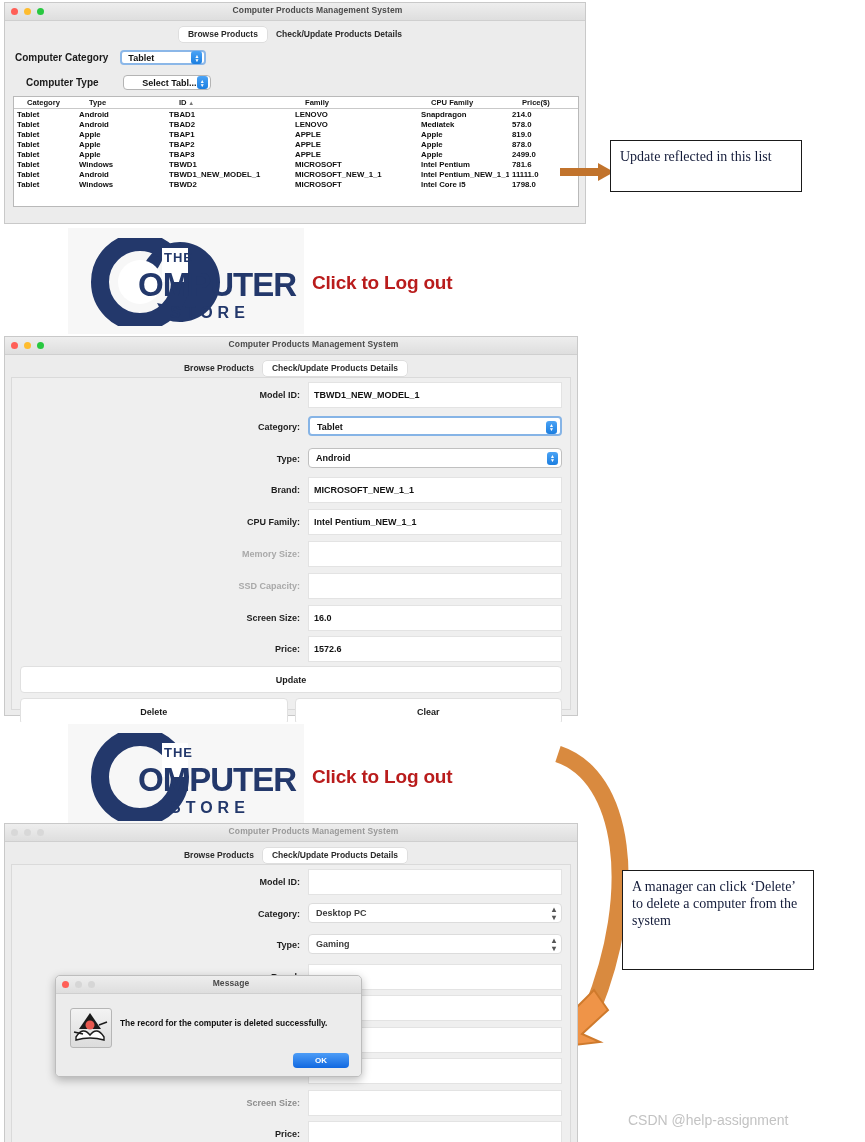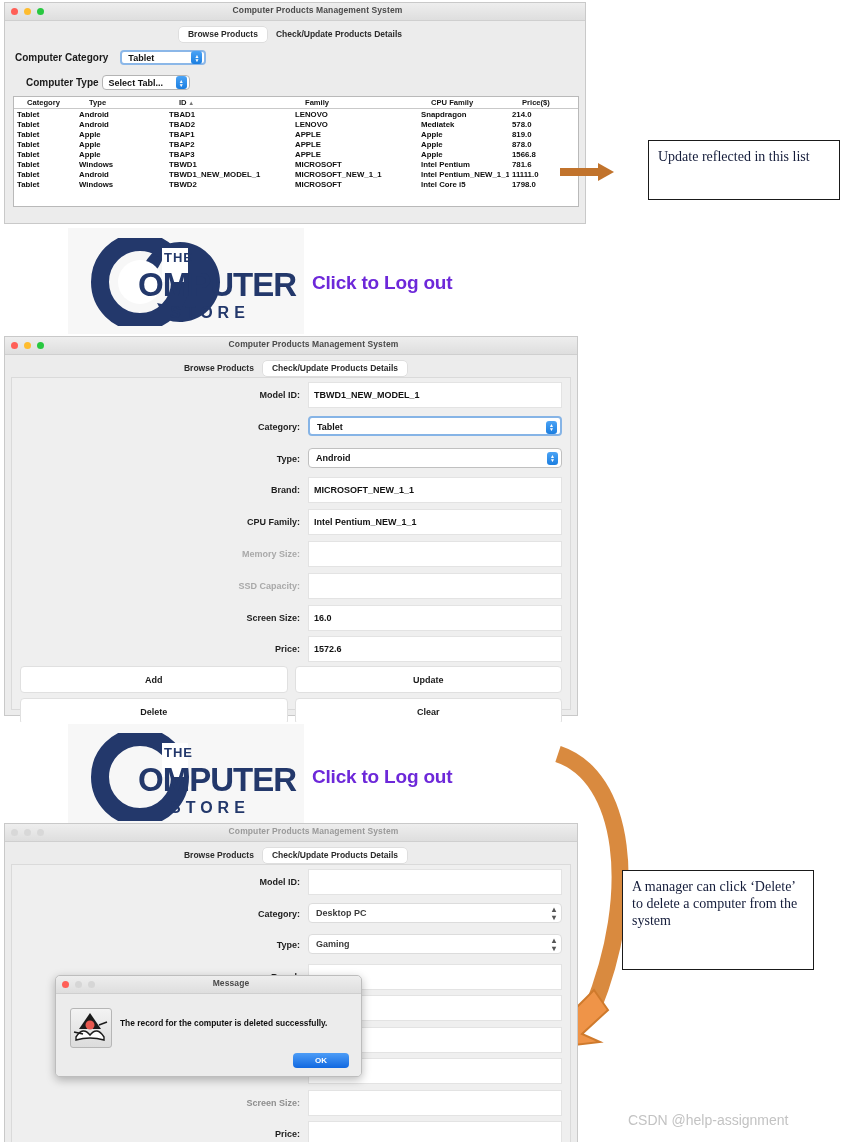--- a/index.html
+++ b/index.html
@@ -54,21 +54,21 @@
   table.grid{border-collapse:collapse;width:100%;table-layout:fixed;}
   table.grid th{font-size:7.6px;font-weight:bold;color:#141414;text-align:left;
                 padding:1px 0 1px 13px;border-bottom:1px solid #c9c9c9;}
   table.grid td{font-size:7.8px;color:#0d0d0d;font-weight:bold;text-align:left;
                 padding:.5px 0 .5px 3px;white-space:nowrap;overflow:hidden;}
   .sortarrow{font-size:6px;color:#777;}
 
   
   .logoband{position:absolute;left:0;background:#fff;}
   .logobox{position:absolute;background:#f7f7f7;}
-  .logout{position:absolute;font-size:19px;font-weight:bold;color:#6d28d9;
+  .logout{position:absolute;font-size:19px;font-weight:bold;color:#b91c1c;
           letter-spacing:-.2px;}
   .logo-svg{position:absolute;}
 
   
   #win2{left:4px;top:336px;width:574px;height:380px;}
   .frow{position:absolute;left:8px;right:8px;height:26px;}
   .flab{position:absolute;left:0;width:280px;text-align:right;
         font-size:9px;font-weight:bold;color:#1d1d1d;top:8px;}
   .flab.dim{color:#a9a9a9;}
   .fin{position:absolute;left:288px;right:0;top:0;height:26px;
@@ -141,21 +141,21 @@
       <span>Tablet</span>
       <span class="stepper">
           <span>▲</span>
           <span>▼</span>
         </span>
     </span>
   </div>
 
   <div class="w1row" style="left:21px;top:72px;">
     <span class="w1lab">Computer Type</span>
-    <span class="combo" style="width:88px;margin-left:3px;">
+    <span class="combo" style="width:88px;margin-left:24px;justify-content:flex-end;">
       <span>Select Tabl...</span>
       <span class="stepper">
           <span>▲</span>
           <span>▼</span>
         </span>
     </span>
   </div>
 
   <div id="ptable">
     <table class="grid">
@@ -209,21 +209,21 @@
             <td>APPLE</td>
             <td>Apple</td>
             <td>878.0</td>
           </tr>
           <tr>
             <td>Tablet</td>
             <td>Apple</td>
             <td>TBAP3</td>
             <td>APPLE</td>
             <td>Apple</td>
-            <td>1566.8</td>
+            <td>2499.0</td>
           </tr>
           <tr>
             <td>Tablet</td>
             <td>Windows</td>
             <td>TBWD1</td>
             <td>MICROSOFT</td>
             <td>Intel Pentium</td>
             <td>781.6</td>
           </tr>
           <tr>
@@ -247,21 +247,21 @@
   </div>
 </div>
 
 <svg class="abs" style="left:560px;top:160px;" width="56" height="24">
   <g fill="#c1732c">
     <rect x="0" y="8" width="40" height="8"></rect>
     <polygon points="38,3 54,12 38,21"></polygon>
   </g>
 </svg>
 
-<div class="note" style="left:648px;top:140px;width:192px;height:60px;">
+<div class="note" style="left:610px;top:140px;width:192px;height:52px;">
   <span>Update reflected in this list</span>
 </div>
 
 <div class="logoband" style="top:228px;width:865px;height:108px;"></div>
 <div class="logobox" style="left:68px;top:228px;width:236px;height:106px;"></div>
 <svg class="logo-svg" style="left:78px;top:238px;" width="222" height="88" viewBox="0 0 222 88">
   <path d="M62 44a40 40 0 1 1 26 37.5l-9-16.5a22 22 0 1 0-0.4-41.6l8.6-16.8A40 40 0 0 1 62 44z" fill="#23386b"></path>
   <circle cx="62" cy="44" r="22" fill="#fff"></circle>
   <path d="M40 44a22 22 0 1 1 44 0 22 22 0 0 1-44 0z" fill="none"></path>
   <circle cx="62" cy="44" r="40" fill="none" stroke="#23386b" stroke-width="18"></circle>
@@ -324,21 +324,20 @@
         <div class="frow" style="top: 226.6px;">
           <div class="flab strong">Screen Size:</div>
           <div class="fin">16.0</div>
         </div>
         <div class="frow" style="top: 258.4px;">
           <div class="flab strong">Price:</div>
           <div class="fin">1572.6</div>
         </div>
       </div>
     <div class="btnrow" style="top:288px;">
-      <div class="btn">Add</div>
       <div class="btn">Update</div>
     </div>
     <div class="btnrow" style="top:320px;">
       <div class="btn">Delete</div>
       <div class="btn">Clear</div>
     </div>
   </div>
 </div>
 
 <div class="logoband" style="top:722px;width:865px;height:105px;"></div>

